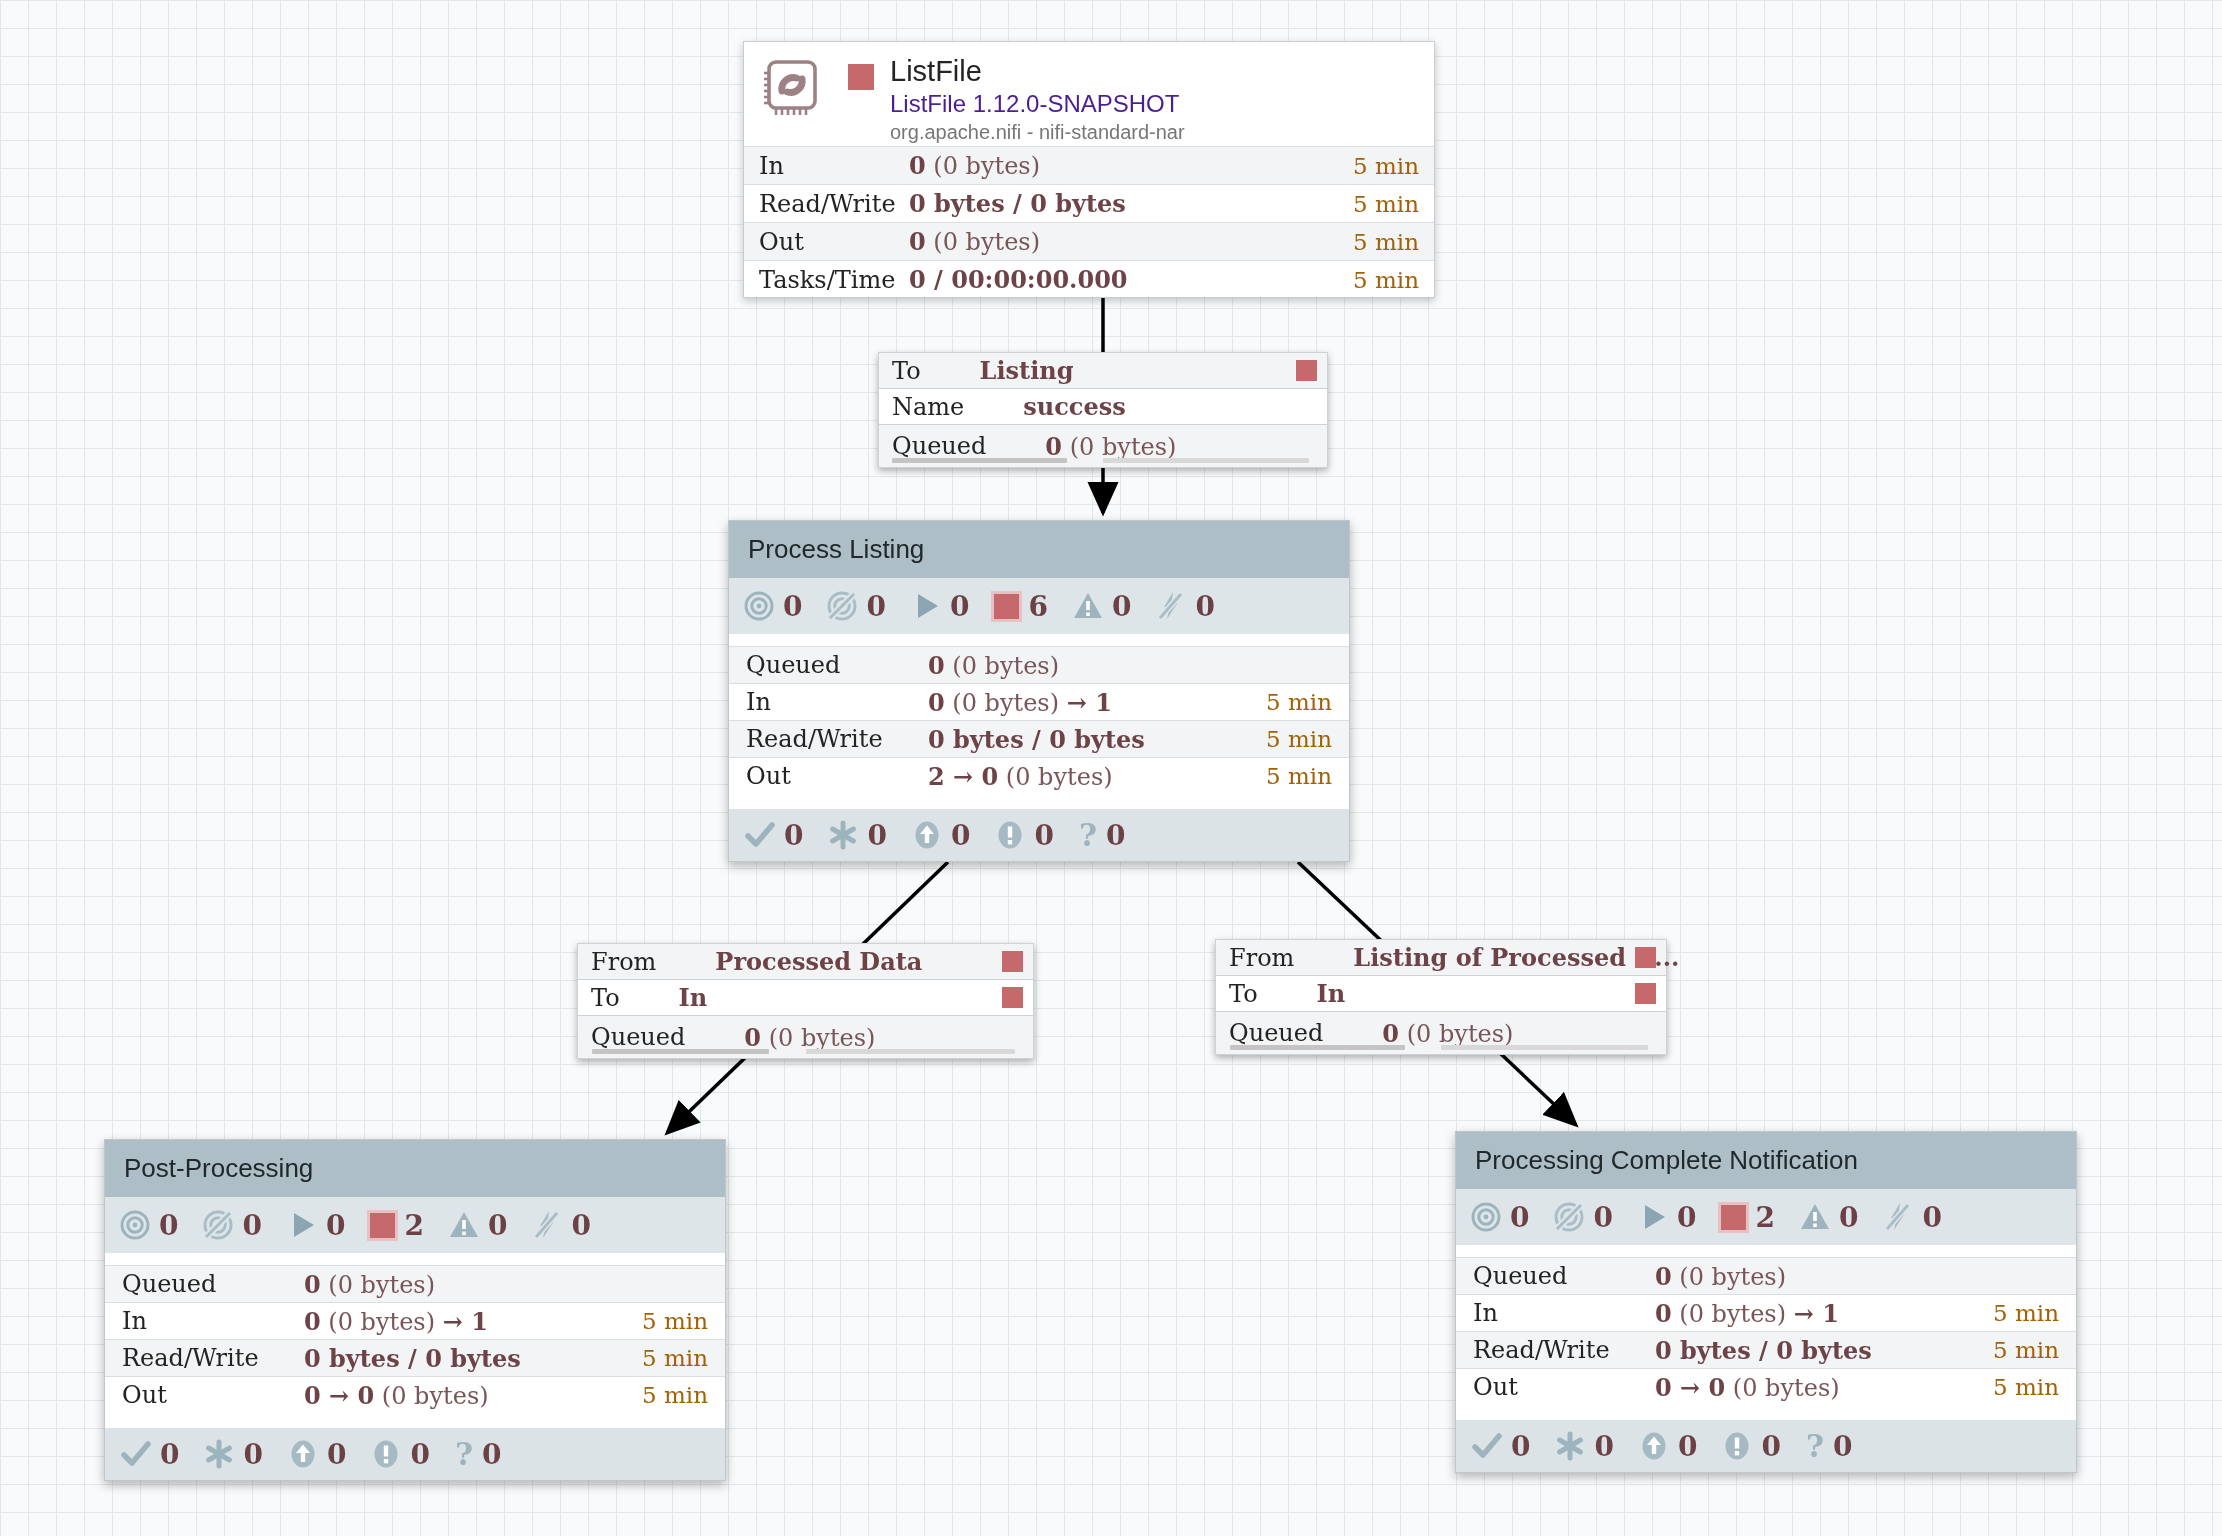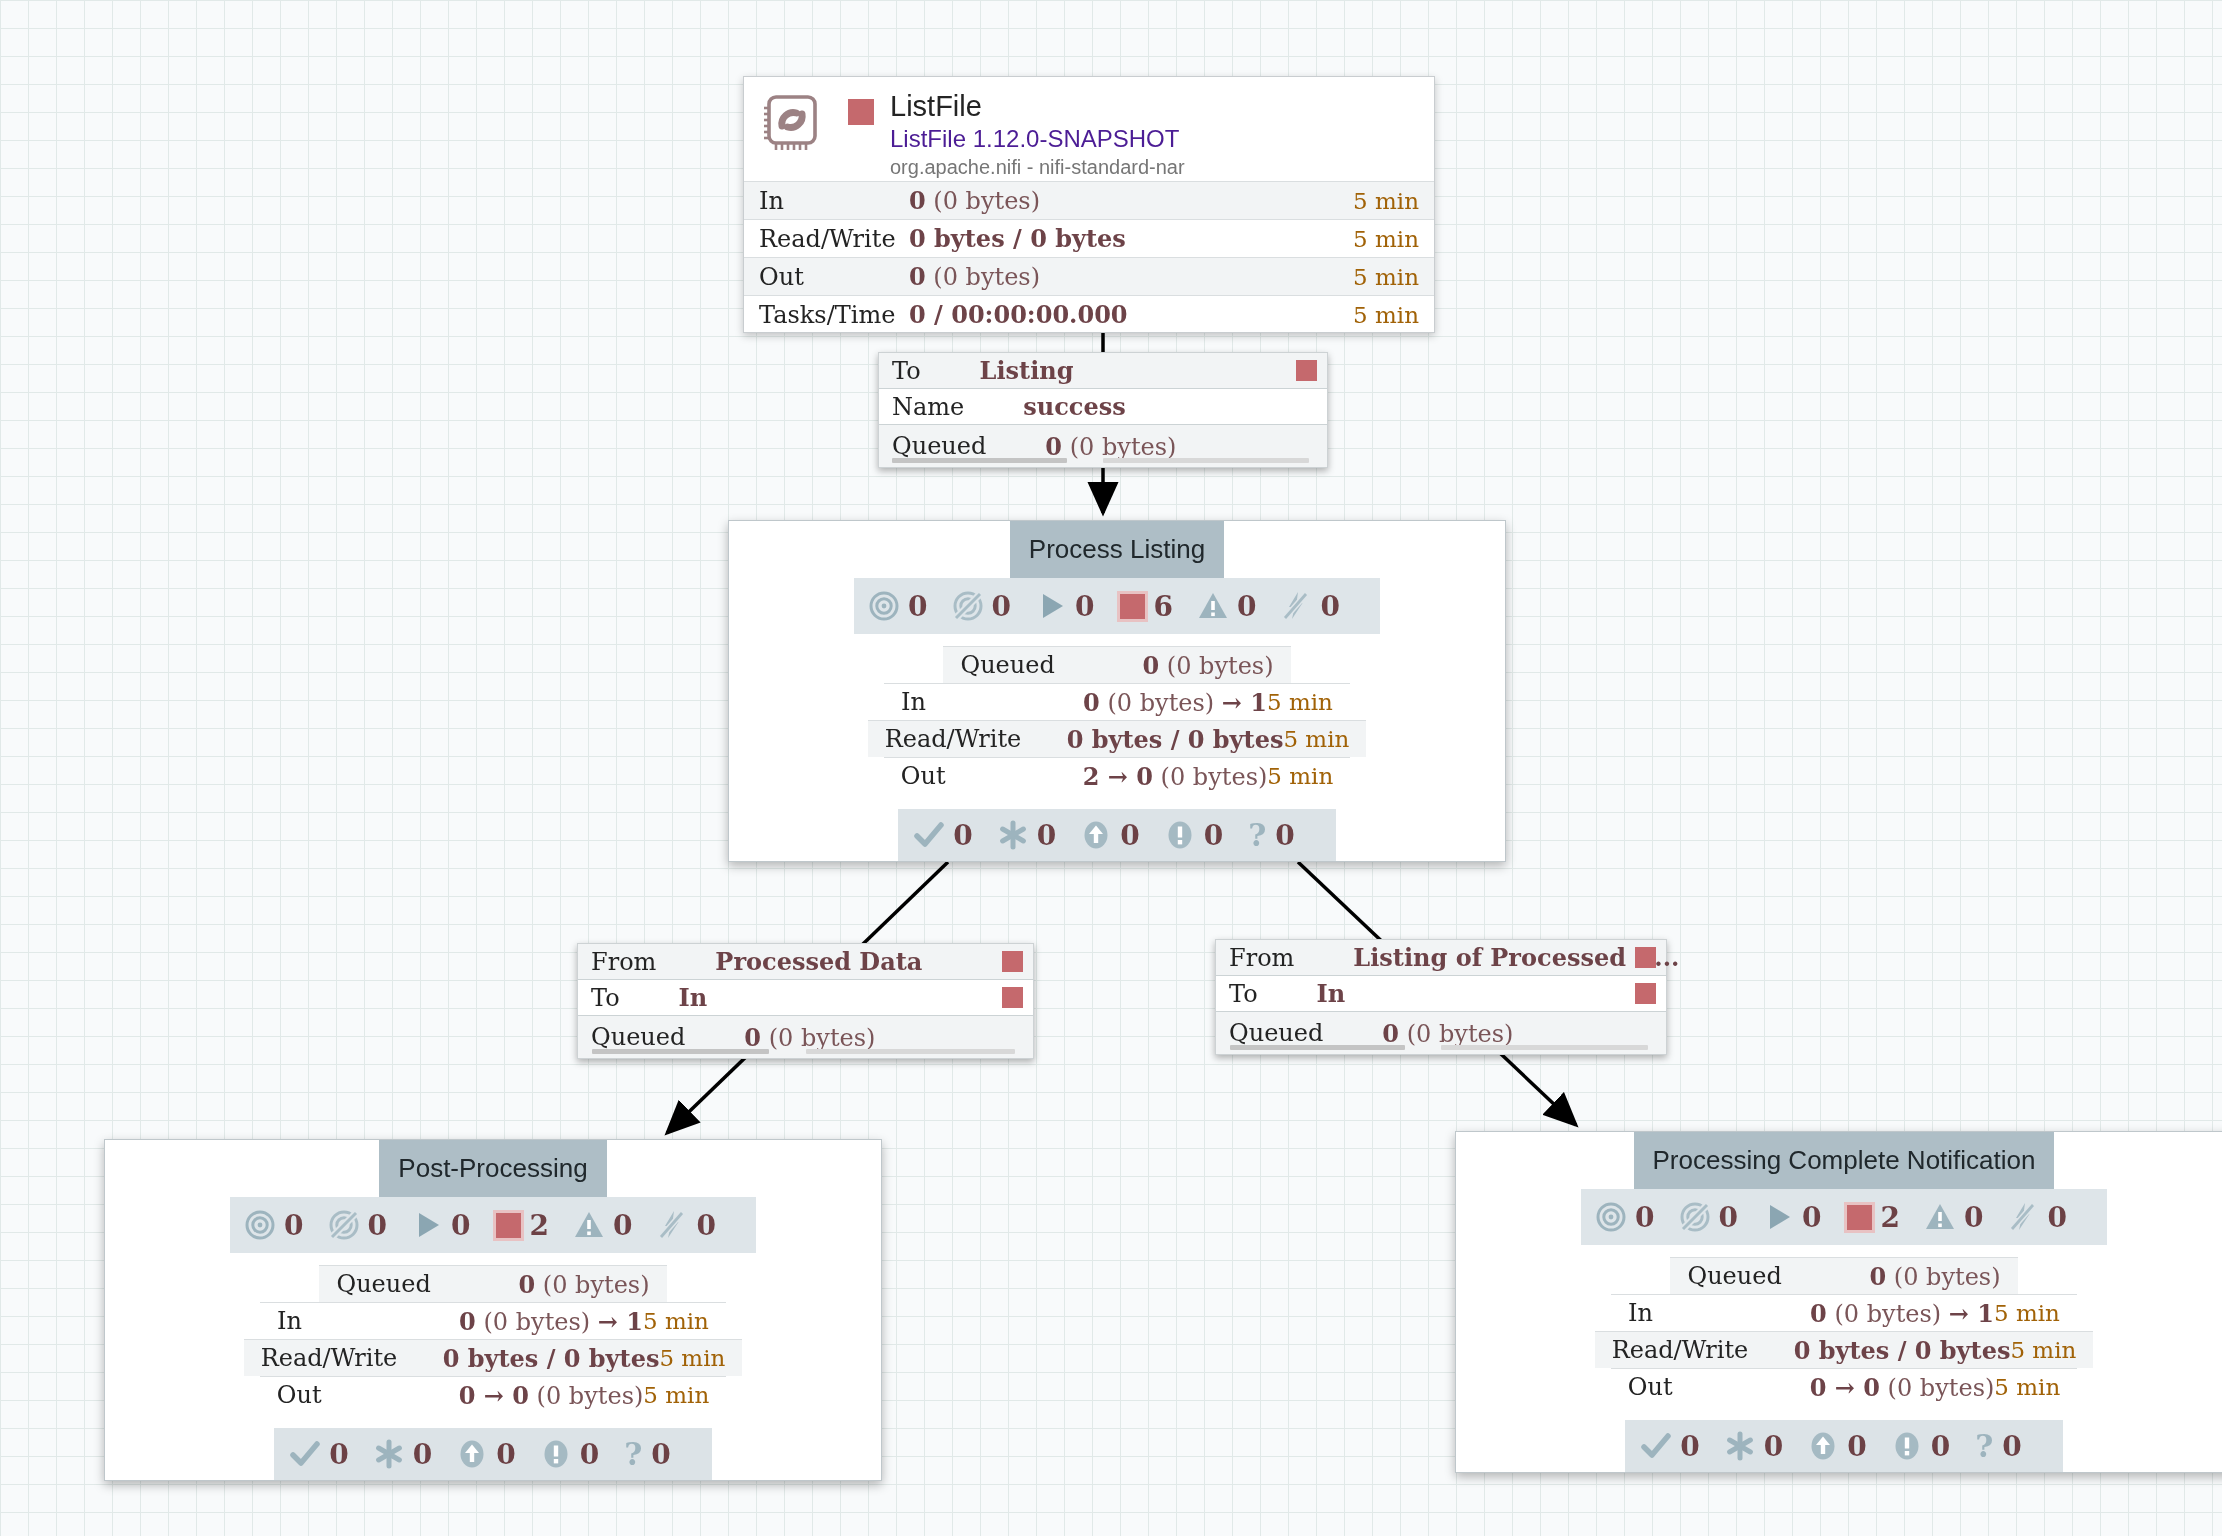--- a/index.html
+++ b/index.html
@@ -12,21 +12,21 @@
     background-size:28px 28px;
     font-family:"Liberation Sans",sans-serif;
   }
   .edges{position:absolute;left:0;top:0;width:2222px;height:1536px;z-index:1;}
   .edges line{stroke:#000;stroke-width:3.5;}
 
   
   .processor{
     position:absolute;left:743px;top:41px;width:692px;height:257px;
     background:#fff;border:1px solid #c9cdd0;box-sizing:border-box;
-    box-shadow:0 3px 8px rgba(0,0,0,.22);z-index:2;margin-top:35px;
+    box-shadow:0 3px 8px rgba(0,0,0,.22);z-index:2;
   }
   .proc-header{height:104px;display:flex;align-items:flex-start;padding:13px 14px 0 16px;box-sizing:border-box;}
   .proc-icon{flex:0 0 auto;margin-top:2px;}
   .run-square{width:26px;height:26px;background:#c5696d;margin:9px 16px 0 24px;flex:0 0 auto;}
   .proc-name{font-size:29px;font-weight:500;color:#242424;line-height:1.15;}
   .proc-type{font-size:24px;color:#4c1d95;margin-top:2px;}
   .proc-bundle{font-size:20px;color:#767676;margin-top:3px;}
 
   
   .stat-row{
@@ -36,24 +36,24 @@
   }
   .stat-row.shade{background:#f2f4f5;}
   .stat-label{flex:0 0 150px;}
   .g .stat-label{flex:0 0 182px;}
   .stat-value{flex:1;color:#7a5558;white-space:nowrap;}
   .stat-value b{color:#6d4348;font-weight:bold;}
   .stat-period{color:#a16207;font-size:23px;font-family:"DejaVu Serif",serif;}
 
   
   .group{
-    position:absolute;width:778px;height:342px;background:#fff;
+    position:absolute;width:622px;height:342px;background:#fff;
     border:1px solid #bfc7cb;box-sizing:border-box;
     box-shadow:0 4px 10px rgba(0,0,0,.28);z-index:2;
-    display:flex;flex-direction:column;align-items:center;
+    display:flex;flex-direction:column;
   }
   .group-header{
     flex:0 0 57px;background:#aebec6;display:flex;align-items:center;
     padding:0 19px;font-size:26px;color:#20282c;
   }
   .iconband{
     flex:0 0 56px;background:#dee5e9;display:flex;align-items:center;
     padding:0 15px;
   }
   .iconband .item,.bottomband .item{display:flex;align-items:center;margin-right:25px;}

